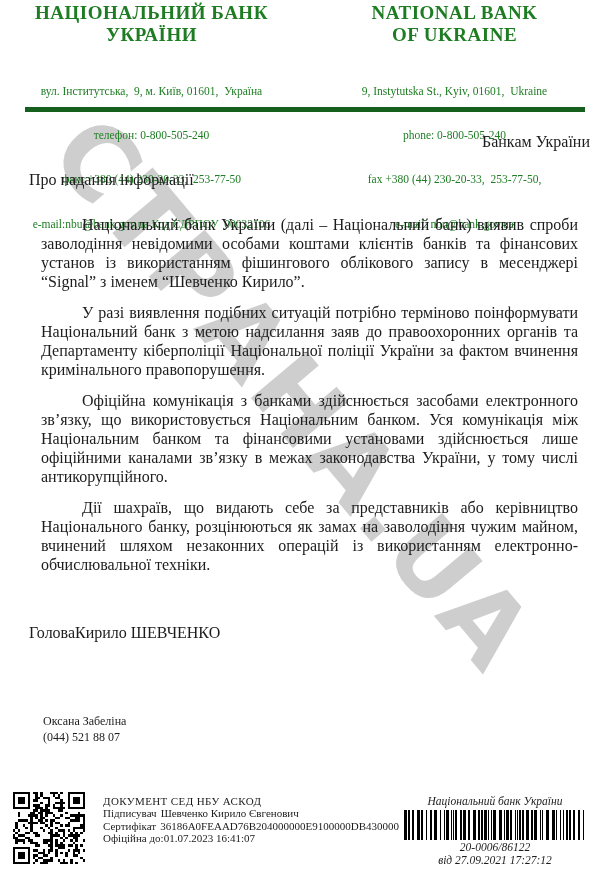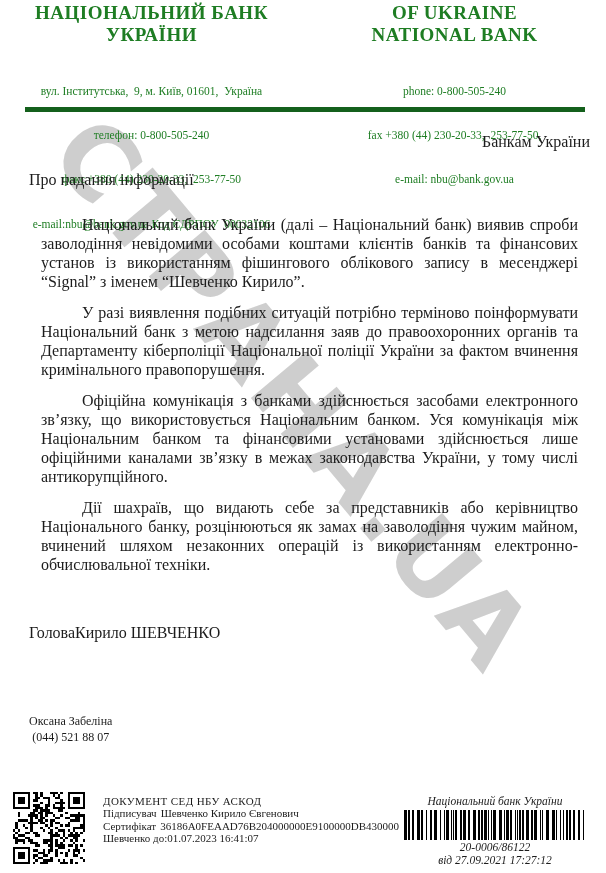--- a/index.html
+++ b/index.html
@@ -18,21 +18,21 @@
   .hcol{width:50%;text-align:center;color:#1e7d23;}
   .htitle{font-weight:bold;font-size:19px;line-height:22px;letter-spacing:.5px;}
   .haddr{margin-top:8px;font-size:11.5px;line-height:14.8px;white-space:pre-wrap;}
   .u{}
   .rule{top:107px;left:25px;width:560px;height:5px;background:#14601c;}
   .recipient{top:133px;right:16px;font-size:16px;}
   .subject{top:171px;left:29px;font-size:16px;}
   .body{top:203px;left:29px;width:561px;font-size:16px;line-height:19px;text-align:justify;}
   .body p{margin:12px;text-indent:41px;}
   .sigrow{top:624px;left:29px;width:561px;display:flex;justify-content:flex-start;font-size:16px;}
-  .contact{top:714px;left:29px;font-size:12px;line-height:15.5px;text-align:center;}
+  .contact{top:714px;left:43px;font-size:12px;line-height:15.5px;}
   .qr{left:13px;top:792px;width:72px;height:72px;}
   .esign{left:103px;top:795px;width:302px;font-size:11px;line-height:12.4px;}
   .esign-title{letter-spacing:.4px;}
   .lbl{margin-right:4px;}
   .reg{left:399px;top:795px;width:192px;text-align:center;font-size:11.5px;line-height:13px;font-style:italic;}
   .reg svg{display:block;margin:2px auto 1px auto;}
 </style>
 </head>
 <body>
 
@@ -48,24 +48,25 @@
       </div>
       <div class="haddr">
         <div>вул. Інститутська,  9, м. Київ, 01601,  Україна</div>
         <div>телефон: 0-800-505-240</div>
         <div>факс +380 (44) 230-20-33,  253-77-50</div>
         <div><span>e-mail:</span><span class="u">nbu@bank.gov.ua</span><span> Код ЄДРПОУ  00032106</span></div>
       </div>
     </div>
     <div class="hcol">
       <div class="htitle">
+        <div>NATIONAL BANK</div>
         <div>OF UKRAINE</div>
-        <div>NATIONAL BANK</div>
       </div>
       <div class="haddr">
+        <div>9, Instytutska St., Kyiv, 01601,  Ukraine</div>
         <div>phone: 0-800-505-240</div>
         <div>fax +380 (44) 230-20-33,  253-77-50,</div>
         <div><span>e-mail: </span><span class="u">nbu@bank.gov.ua</span></div>
       </div>
     </div>
   </div>
 
   <div class="layer rule"></div>
 
   <div class="layer recipient">Банкам України</div>
@@ -379,21 +380,21 @@
         <rect x="0" y="22" width="7" height="7" fill="#000"></rect>
         <rect x="1" y="23" width="5" height="5" fill="#fff"></rect>
         <rect x="2" y="24" width="3" height="3" fill="#000"></rect>
       </svg>
   </div>
 
   <div class="layer esign">
     <div class="esign-title">ДОКУМЕНТ СЕД НБУ АСКОД</div>
     <div><span class="lbl">Підписувач</span><span class="u">Шевченко Кирило Євгенович</span></div>
     <div><span class="lbl">Сертифікат</span><span class="u">36186A0FEAAD76B204000000E9100000DB430000</span></div>
-    <div><span>Шевченко  до:</span><span>01.07.2023 16:41:07</span></div>
+    <div><span>Офіційна  до:</span><span>01.07.2023 16:41:07</span></div>
   </div>
 
   <div class="layer reg">
     <div>Національний  банк України</div>
     <svg id="barcode-svg" width="182" height="30">
         <rect x="0" y="0" width="3" height="30" fill="#000"></rect>
         <rect x="4" y="0" width="2" height="30" fill="#000"></rect>
         <rect x="8" y="0" width="2" height="30" fill="#000"></rect>
         <rect x="13" y="0" width="3" height="30" fill="#000"></rect>
         <rect x="17" y="0" width="2" height="30" fill="#000"></rect>

